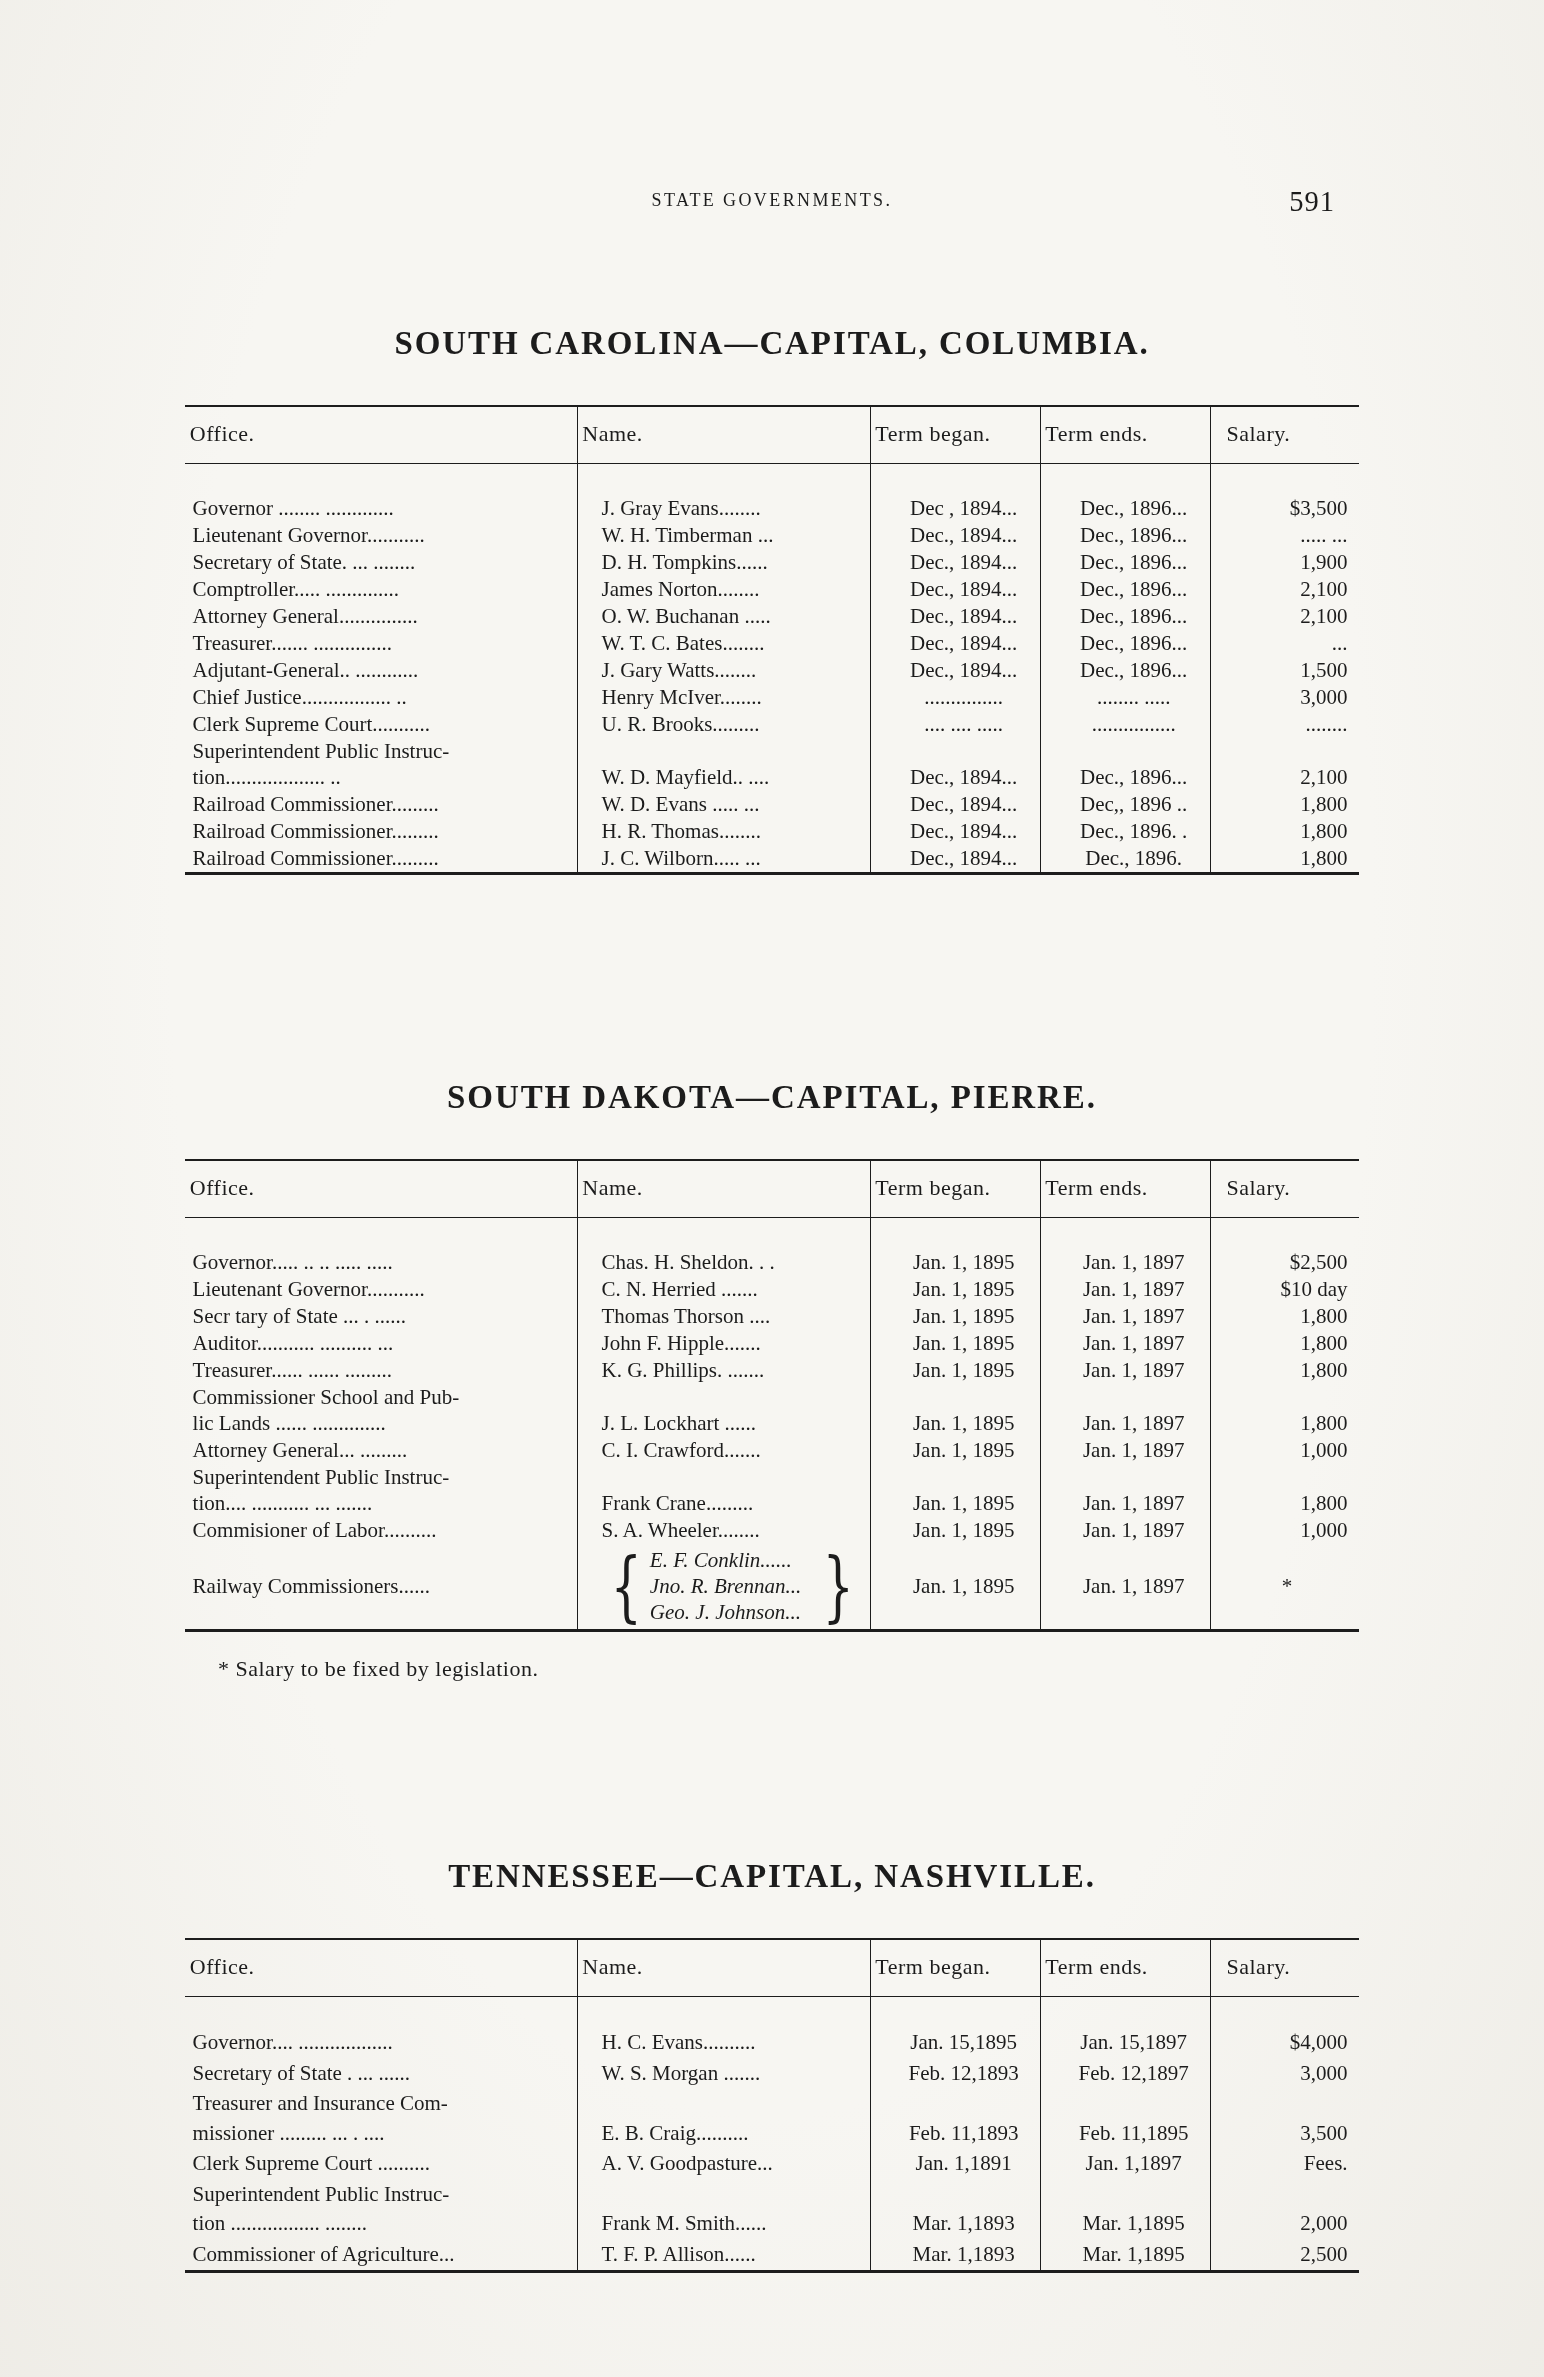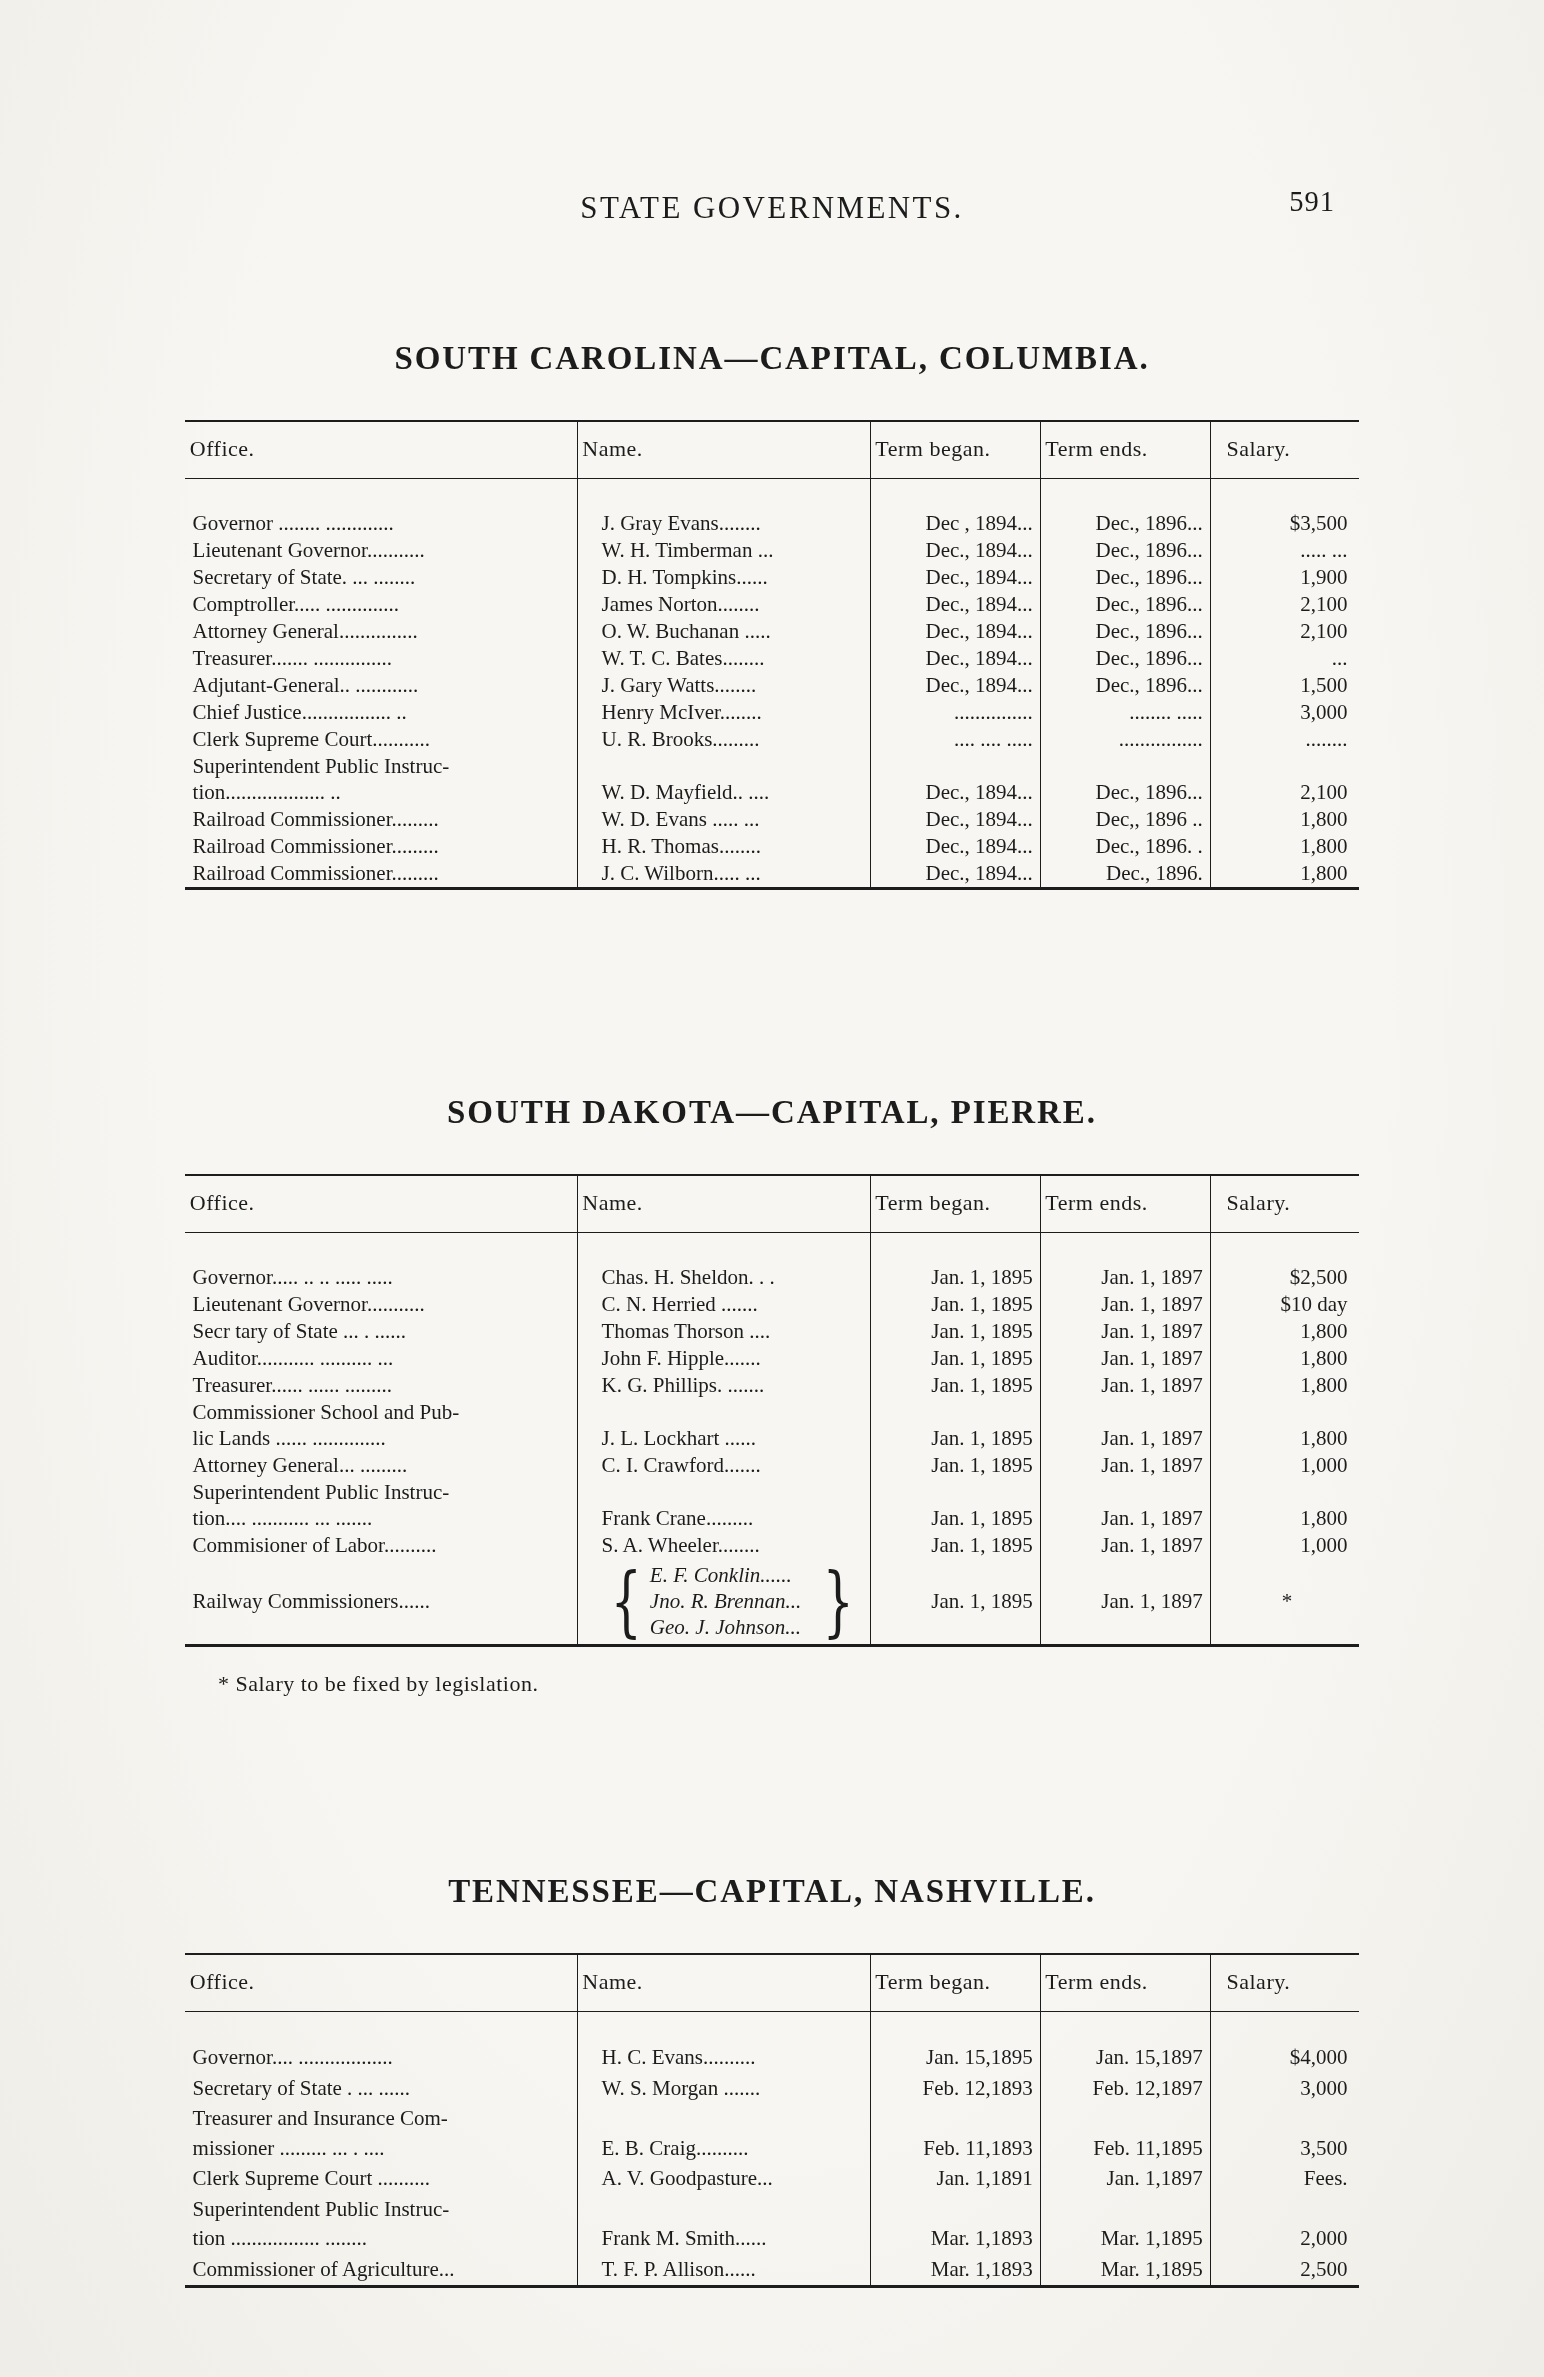--- a/index.html
+++ b/index.html
@@ -10,21 +10,21 @@
     color: #1c1c1c;
   }
   .page { padding-top: 190px; }
 
   .page-head {
     width: 1174px;
     margin: 0 auto;
     position: relative;
     text-align: center;
   }
-  .running-title { font-size: 31px; letter-spacing: 2.4px; }
+  .running-title { font-size: 18px; letter-spacing: 2.4px; }
   .page-number {
     position: absolute;
     right: 24px; top: -3.8px;
     font-size: 28.5px;
     letter-spacing: 1px;
   }
 
   .state { width: 1174px; margin: 0 auto; }
   main .state:nth-of-type(1) { margin-top: 114px; }
   main .state:nth-of-type(2) { margin-top: 204px; }
@@ -67,21 +67,21 @@
   tbody td {
     padding: 0.5px 6.7px;
     vertical-align: bottom;
     line-height: 26px;
     white-space: pre-line;
     overflow: hidden;
   }
   tbody tr:first-child td { padding-top: 31px; margin-left: 24px; }
   td.col0 { padding-left: 7.6px; }
   td.col1 { padding-left: 24px; }
-  td.col2, td.col3 { text-align: right; padding-left: 24px; }
+  td.col2, td.col3 { text-align: center; padding-left: 24px; }
   td.col4 { text-align: right; padding-right: 11.4px; }
 
   main .state:nth-of-type(3) tbody td { line-height: 29.5px; }
 
   tr.braced td { vertical-align: middle; padding-top: 3.8px; padding-bottom: 3.8px; }
   tr.braced td.col4 { text-align: center; }
   .name-group { display: flex; align-items: center; }
   .name-lines { flex: 1; font-style: italic; }
   .brace {
     font-size: 76px;

